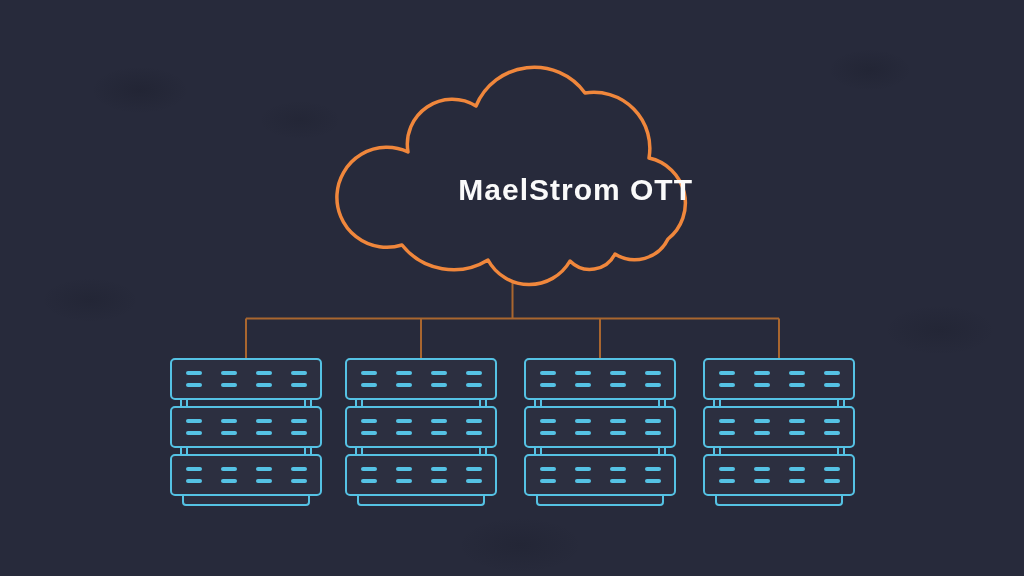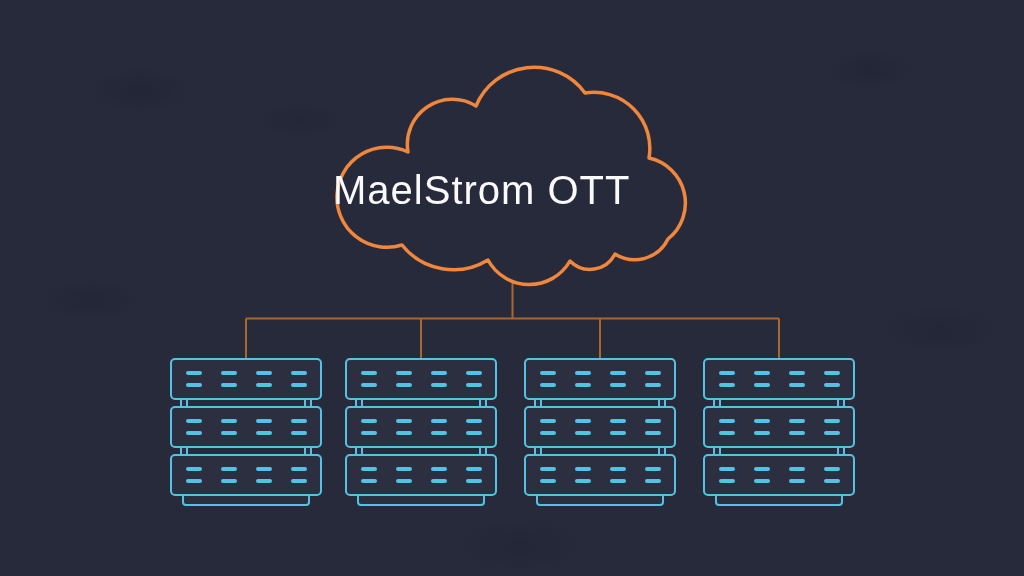--- a/index.html
+++ b/index.html
@@ -28,25 +28,25 @@
   }
   svg.diagram-lines {
     position: absolute;
     left: 0; top: 0;
   }
   .cloud-label {
     position: absolute;
     left: 333px;
     top: 172px;
     width: 360px;
-    text-align: left;
+    text-align: right;
     color: var(--c-text, #FAFAFA);
-    font-size: 40px;
+    font-size: 30px;
     line-height: 36px;
-    font-weight: normal;
+    font-weight: bold;
     letter-spacing: 1px;
     white-space: nowrap;
   }
   .rack {
     position: absolute;
     top: 358px;
     width: 152px;
     height: 138px;
   }
   .rack-unit {

